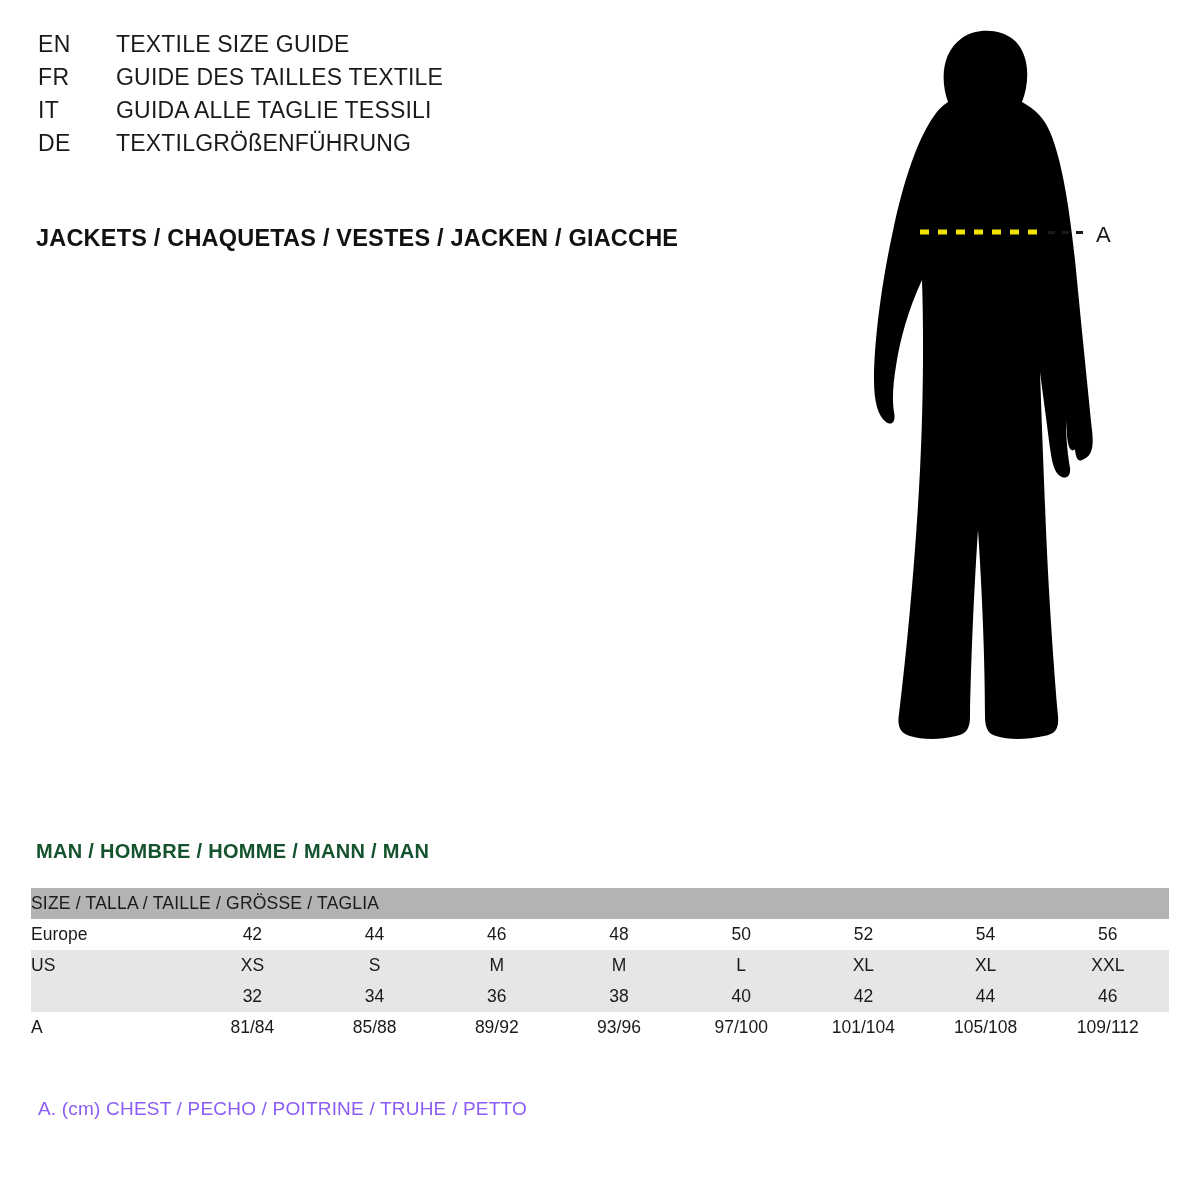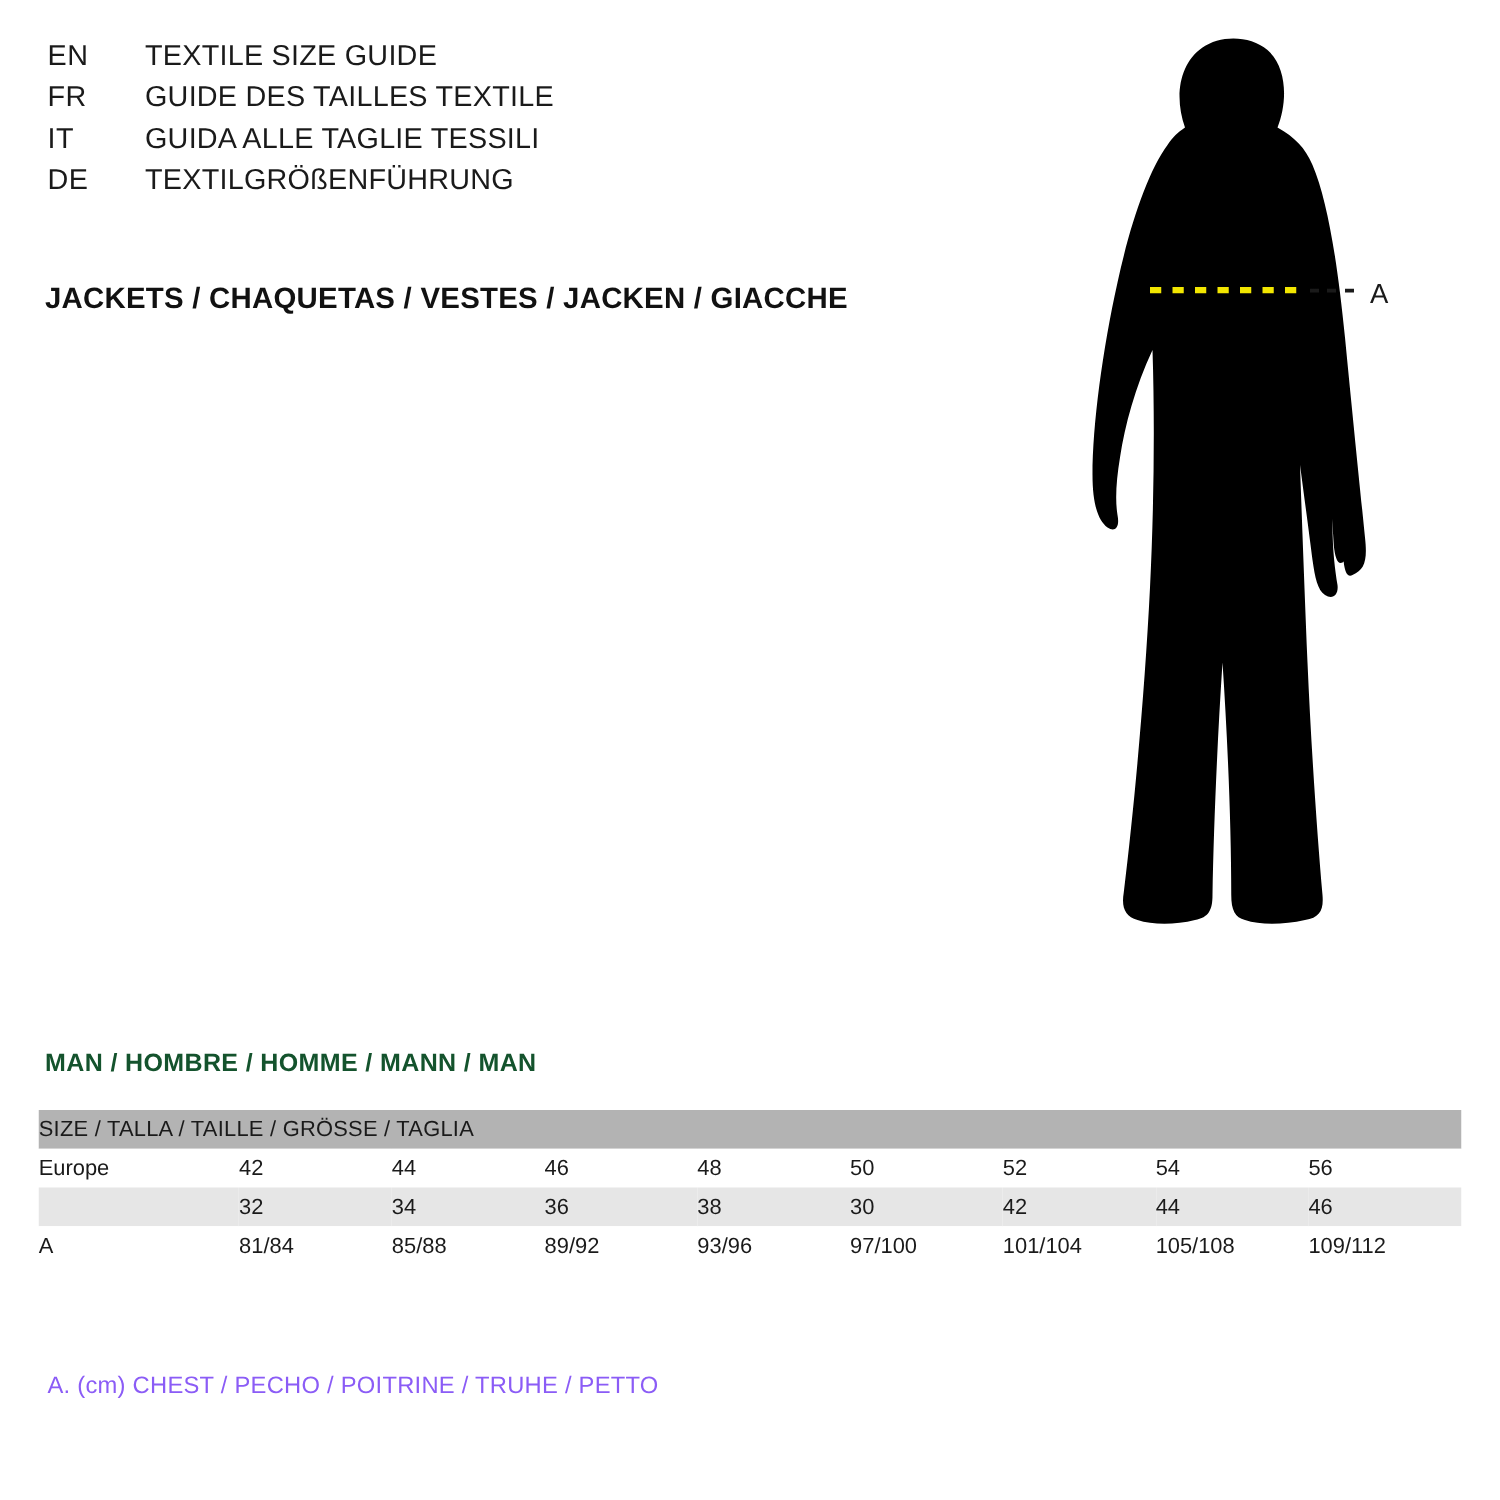--- a/index.html
+++ b/index.html
@@ -130,20 +130,21 @@
   }
   .row-alt { background: #e6e6e6; }
   .row-plain { background: #ffffff; }
 
   td.label-cell {
     padding-left: 10px;
     text-align: left;
     width: 160px;
   }
   td.val-cell {
+    text-align: center;
     width: 122px;
   }
 
   .footnote {
     position: absolute;
     left: 38px;
     top: 1098px;
     font-size: 19px;
     color: #8b5cf6;
     letter-spacing: 0.2px;
@@ -246,28 +247,39 @@
         <td class="val-cell">42</td>
         <td class="val-cell">44</td>
         <td class="val-cell">46</td>
         <td class="val-cell">48</td>
         <td class="val-cell">50</td>
         <td class="val-cell">52</td>
         <td class="val-cell">54</td>
         <td class="val-cell">56</td>
       </tr>
 
+      <tr class="row-alt">
+        <td class="label-cell">US</td>
+        <td class="val-cell">XS</td>
+        <td class="val-cell">S</td>
+        <td class="val-cell">M</td>
+        <td class="val-cell">M</td>
+        <td class="val-cell">L</td>
+        <td class="val-cell">XL</td>
+        <td class="val-cell">XL</td>
+        <td class="val-cell">XXL</td>
+      </tr>
 
       <tr class="row-alt">
         <td class="label-cell"></td>
         <td class="val-cell">32</td>
         <td class="val-cell">34</td>
         <td class="val-cell">36</td>
         <td class="val-cell">38</td>
-        <td class="val-cell">30</td>
+        <td class="val-cell">40</td>
         <td class="val-cell">42</td>
         <td class="val-cell">44</td>
         <td class="val-cell">46</td>
       </tr>
 
       <tr class="row-plain">
         <td class="label-cell">A</td>
         <td class="val-cell">81/84</td>
         <td class="val-cell">85/88</td>
         <td class="val-cell">89/92</td>

